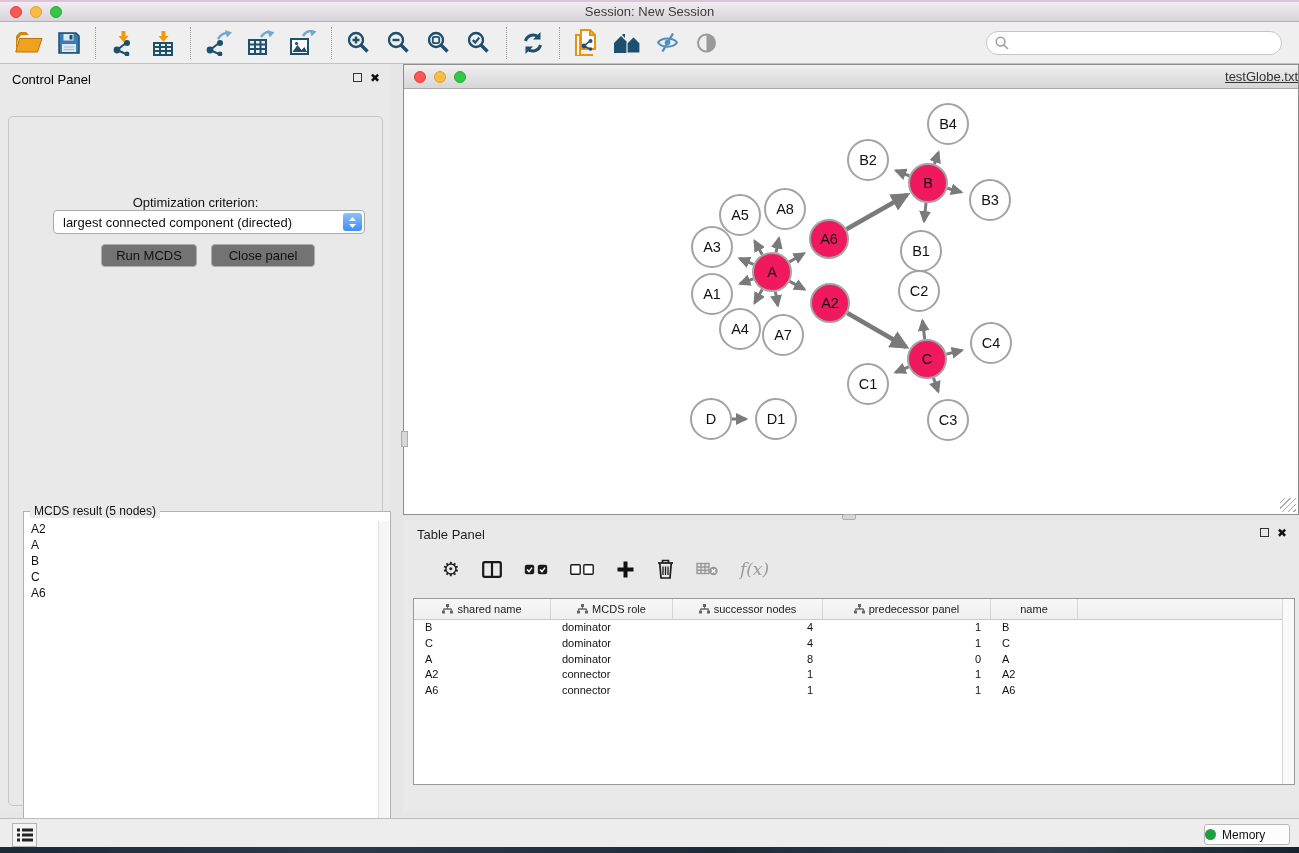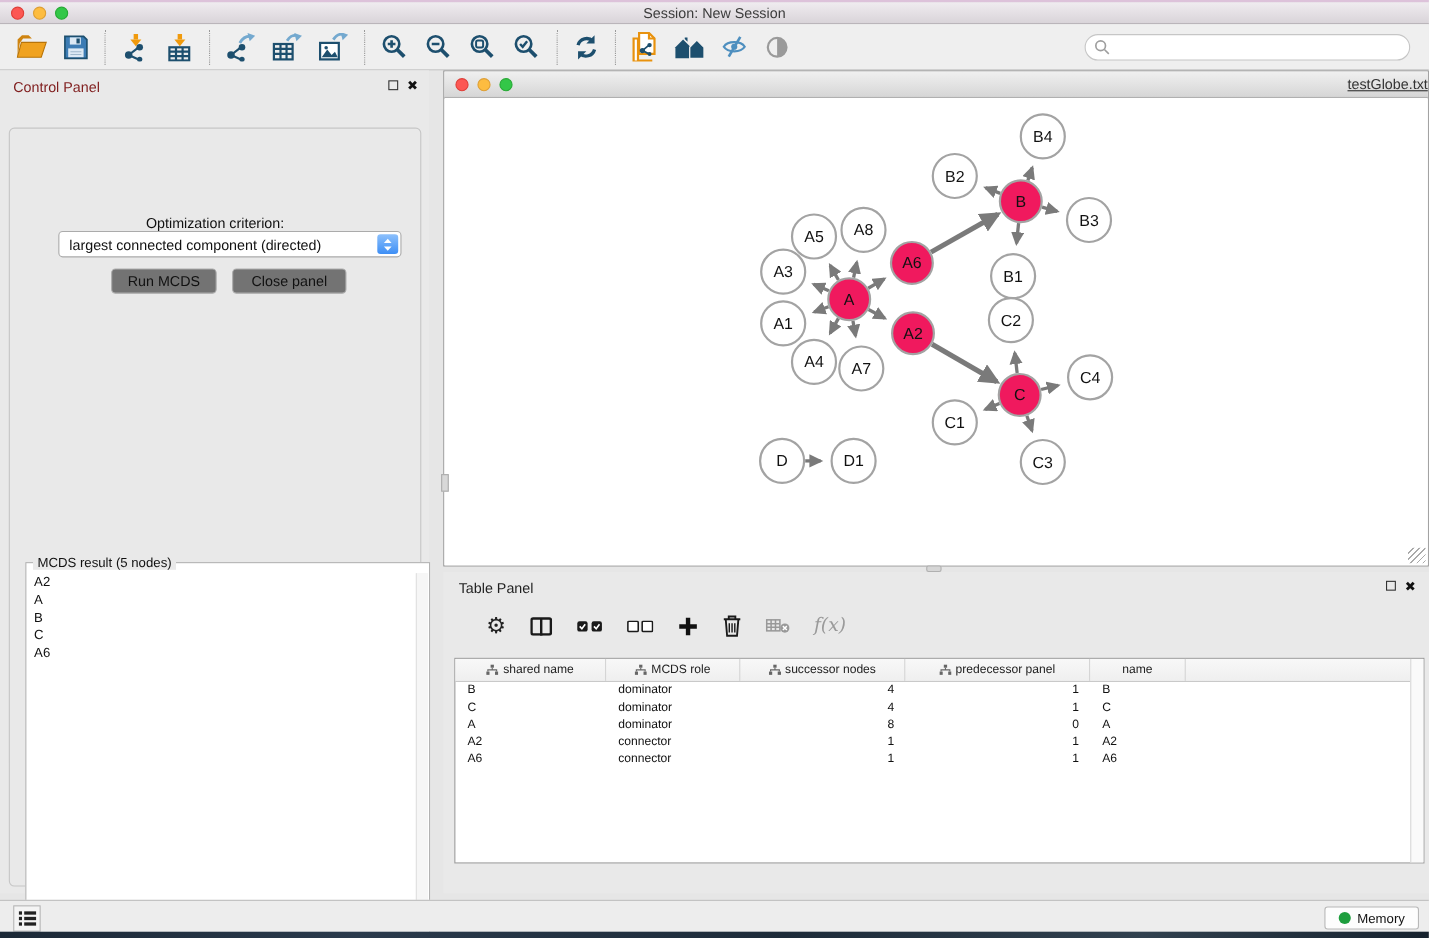--- a/index.html
+++ b/index.html
@@ -22,21 +22,21 @@
     display:flex; align-items:center; padding:0 8px; }
   .tb-icon { height:34px; display:flex; align-items:center; justify-content:center; padding:0 7px; cursor:default; }
   .tb-sep { width:1px; height:32px; border-left:1px dotted #9a9a9a; margin:0 7px; }
   #search-wrap { margin-left:auto; margin-right:9px; width:296px; height:24px; background:#fff; border:1px solid #c6c6c6;
     border-radius:12px; display:flex; align-items:center; padding:0 8px; }
   #search-input { border:none; outline:none; flex:1; font-size:12px; margin-left:5px; background:transparent; }
 
   
   #control-panel { left:0; top:64px; width:390px; height:748px; background:#e9e9e9; }
   #cp-header { position:absolute; left:0; top:0; width:100%; height:28px; }
-  #cp-title { position:absolute; left:12px; top:8px; font-size:13px; color:#7f1d1d; }
+  #cp-title { position:absolute; left:12px; top:8px; font-size:13px; color:#000000; }
   .panel-float { position:absolute; width:9px; height:9px; border:1.5px solid #333; }
   .panel-close { position:absolute; font-size:12px; font-weight:bold; color:#111; line-height:12px; }
   #cp-float { right:28px; top:9px; } #cp-close { right:10px; top:8px; }
   #cp-tabs { position:absolute; left:0; top:32px; width:100%; display:flex; justify-content:center; }
   .cp-tab { font-size:13px; color:#1d1d1d; background:#fff; border:1px solid #b9b9b9; border-left-width:0;
     padding:3px 13px 4px; cursor:default; }
   .cp-tab:first-child { border-left-width:1px; border-radius:4px 0 0 4px; }
   .cp-tab:last-child { border-radius:0 4px 4px 0; }
   .cp-tab.active { background:#41a0fc; border-color:#41a0fc; color:#fff; }
   #cp-content { position:absolute; left:8px; top:52px; width:375px; height:690px; border:1px solid #c6c6c6; border-radius:5px; }
@@ -88,21 +88,21 @@
     padding:3px 14px 4px; cursor:default; }
   .tp-tab:first-child { border-left-width:1px; border-radius:5px 0 0 5px; }
   .tp-tab:last-child { border-radius:0 5px 5px 0; }
   .tp-tab.active { background:#3b9efb; border-color:#3b9efb; color:#fff; }
 
   
   #status-bar { left:0; top:818px; width:1299px; height:29px; background:#ededed; border-top:1px solid #bebebe; }
   #list-btn { position:absolute; left:12px; top:4px; width:25px; height:24px; background:#f4f4f4; border:1px solid #b5b5b5;
     display:flex; align-items:center; justify-content:center; }
   #memory-btn { position:absolute; right:9px; top:5px; width:86px; height:21px; background:#fdfdfd; border:1px solid #b8b8b8;
-    border-radius:3px; display:flex; align-items:center; justify-content:center; gap:6px; font-size:12px; color:#111; }
+    border-radius:3px; display:flex; align-items:center; gap:6px; font-size:12px; color:#111; }
   #memory-dot { width:11px; height:11px; border-radius:50%; background:#1e9e3e; }
   #desktop-strip { left:0; top:847px; width:1299px; height:6px;
     background:linear-gradient(90deg,#1b2836,#2a3a4c 25%,#1d2b39 55%,#31414f 80%,#16222e); }
 </style>
 </head>
 <body>
 
 <div id="titlebar" class="abs">
   <span class="tl red"></span>
   <span class="tl yel"></span>

